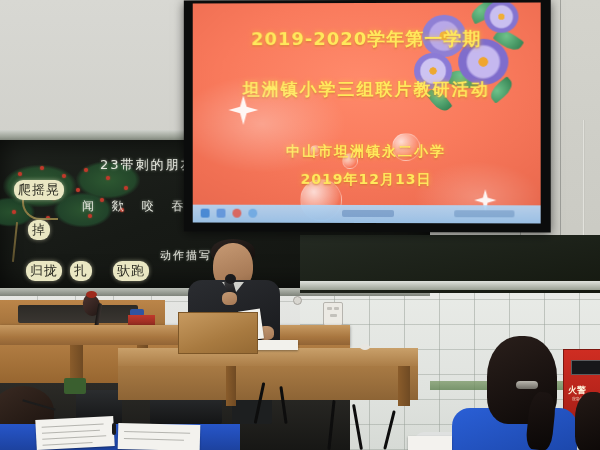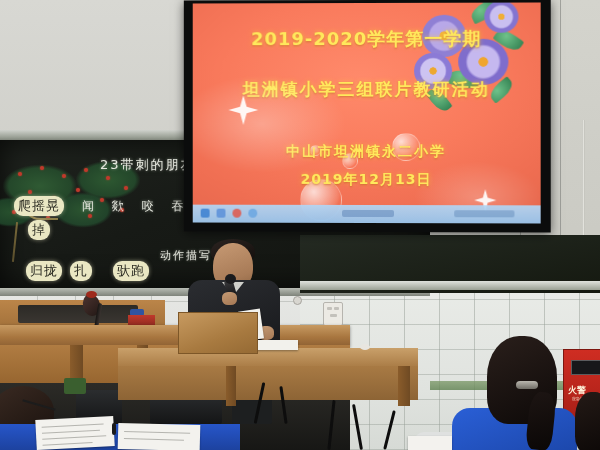--- a/index.html
+++ b/index.html
@@ -424,21 +424,21 @@
   </div>
   <div class="trunk"></div>
   <div class="trunk2"></div>
 
   <div class="chalk" style="left:100px;top:156px;font-size:13px;">23带刺的朋友</div>
 
   <div class="chalk" style="left:82px;top:198px;font-size:12px;letter-spacing:7px;">闻 欻 咬 吞 舔</div>
 
   <div class="chalk" style="left:160px;top:248px;font-size:11px;">动作描写</div>
 
-  <div class="chalk-hl" style="left:14px;top:180px;font-size:13px;margin-top:16px;">爬摇晃</div>
+  <div class="chalk-hl" style="left:14px;top:180px;font-size:13px;">爬摇晃</div>
   <div class="chalk-hl" style="left:28px;top:220px;font-size:13px;">掉</div>
   <div class="chalk-hl" style="left:26px;top:261px;font-size:13px;">归拢</div>
   <div class="chalk-hl" style="left:70px;top:261px;font-size:13px;">扎</div>
   <div class="chalk-hl" style="left:113px;top:261px;font-size:13px;">驮跑</div>
 
   <div class="screen-frame"></div>
   <div class="screen">
 
     <div class="flowers">
       <div class="leaf" style="left:74px;top:6px;width:30px;height:16px;transform:rotate(-25deg);"></div>

